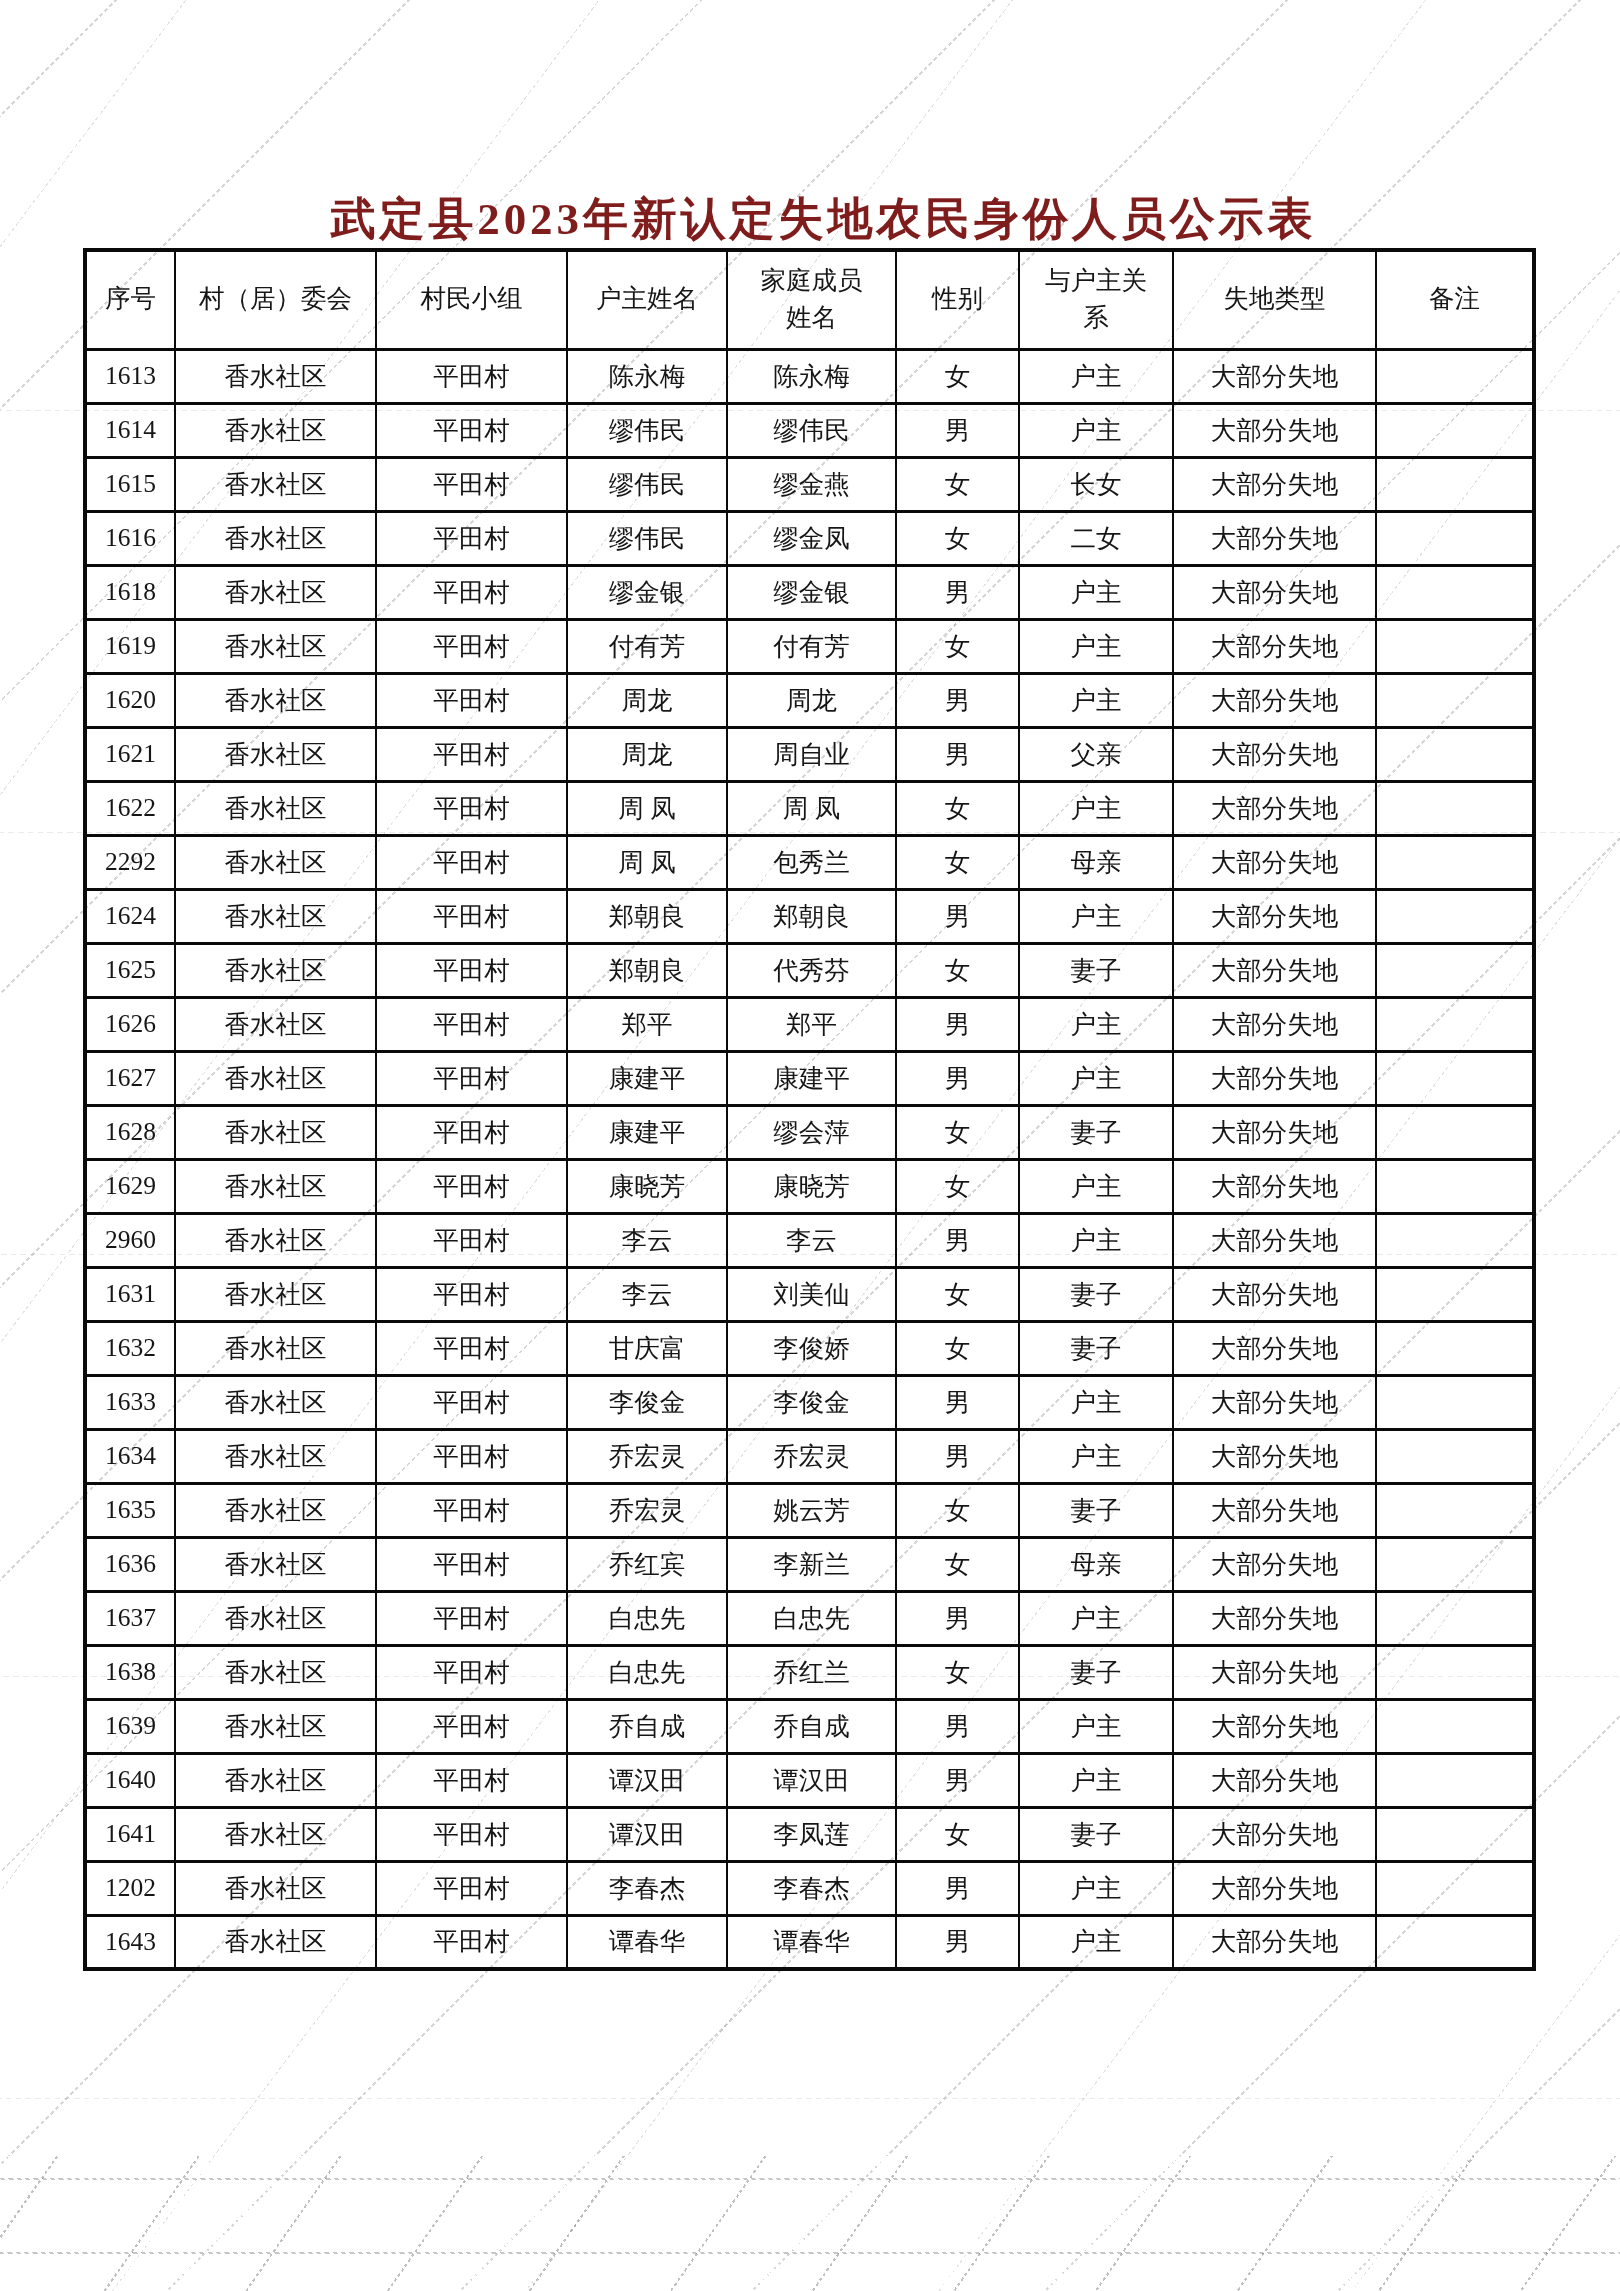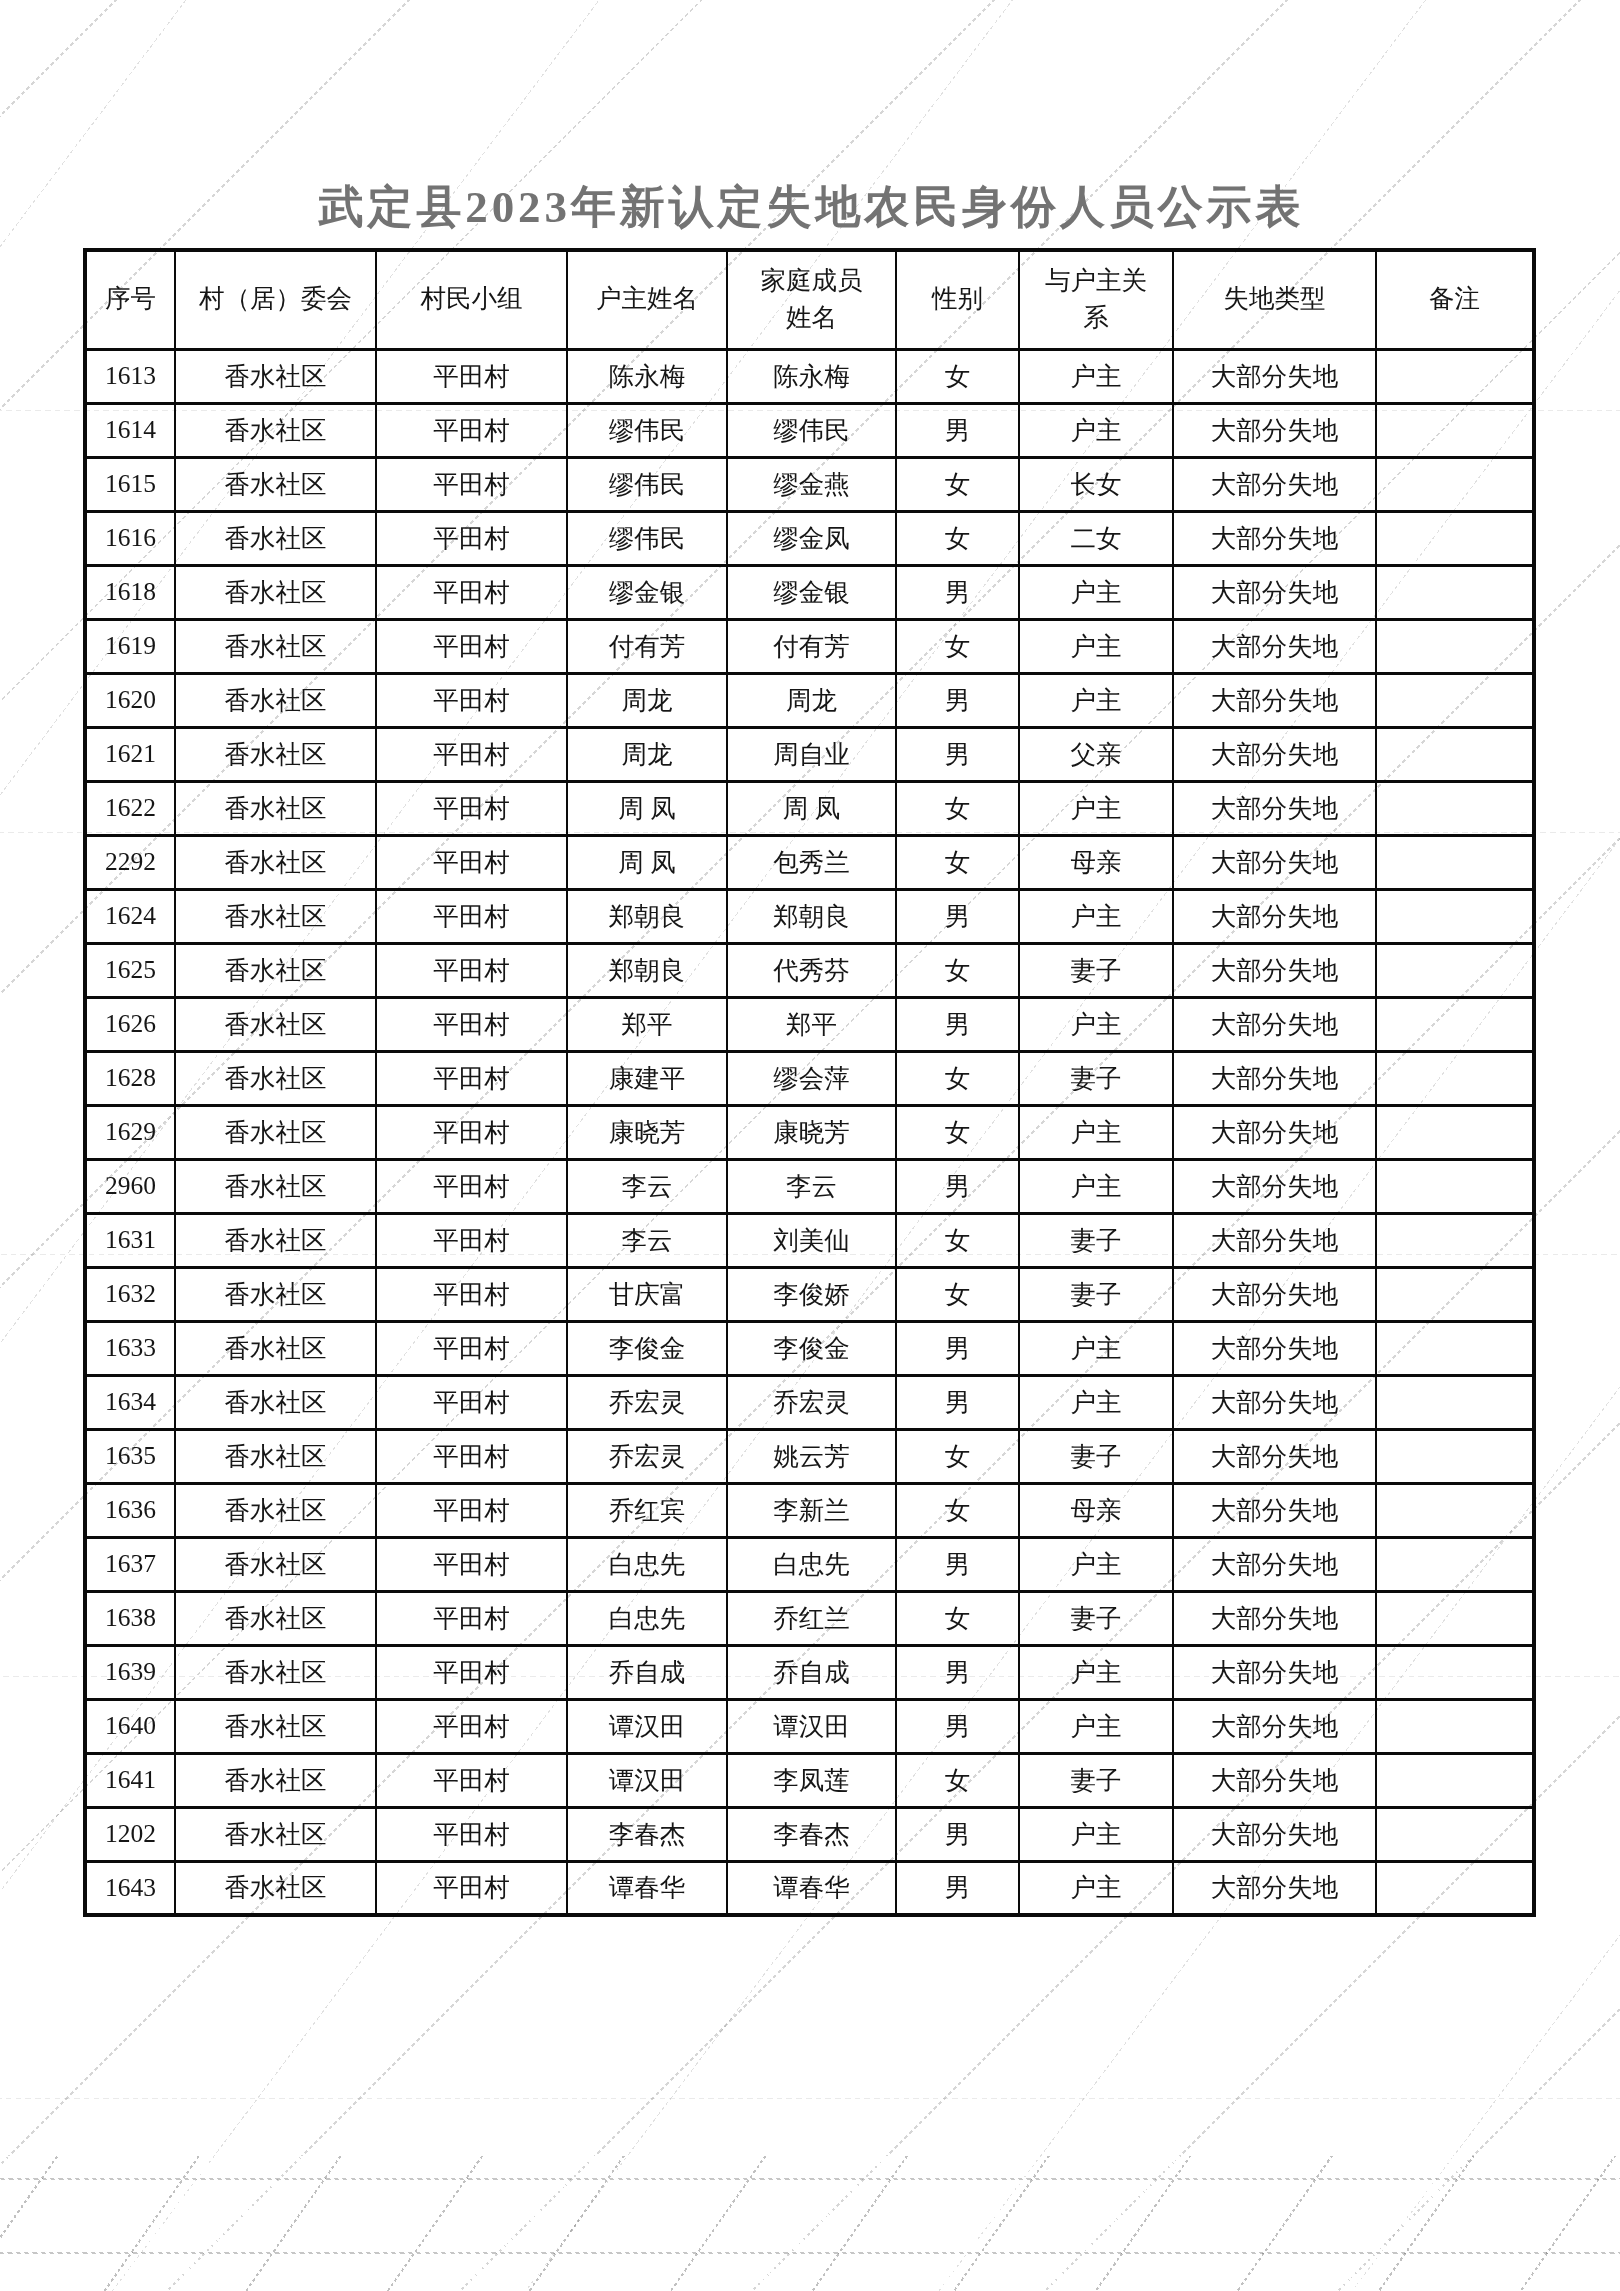--- a/index.html
+++ b/index.html
@@ -24,27 +24,27 @@
   }
   .noise-bottom{
     position:absolute;left:0;right:0;top:2156px;height:135px;pointer-events:none;
     background-image:
       repeating-linear-gradient(45deg,#fff 0 2.9px,rgba(255,255,255,0) 2.9px 5.9px),
       repeating-linear-gradient(0deg,transparent 0 37px, rgba(50,50,50,.28) 37px 39px, transparent 39px 74px),
       repeating-linear-gradient(125deg,transparent 0 46px, rgba(50,50,50,.30) 46px 48px, transparent 48px 116px);
   }
 
   .title{
-    position:absolute;top:173px;left:83px;width:1449px;margin:4px;
+    position:absolute;top:173px;left:83px;width:1449px;margin:16px;
     text-align:center;
     font-family:"Liberation Serif", serif;
     font-weight:bold;
     font-size:45px;
     letter-spacing:3.9px;
-    color:#737373;
+    color:#7f1d1d;
     white-space:nowrap;
   }
 
   table.roster{
     position:absolute;top:248px;left:83px;
     width:1449px;
     border-collapse:collapse;
     table-layout:fixed;
     border:4.9px solid #0a0a0a;
     background:transparent;
@@ -257,20 +257,31 @@
           <td>香水社区</td>
           <td>平田村</td>
           <td>郑平</td>
           <td>郑平</td>
           <td>男</td>
           <td>户主</td>
           <td>大部分失地</td>
           <td></td>
         </tr>
         <tr>
+          <td>1627</td>
+          <td>香水社区</td>
+          <td>平田村</td>
+          <td>康建平</td>
+          <td>康建平</td>
+          <td>男</td>
+          <td>户主</td>
+          <td>大部分失地</td>
+          <td></td>
+        </tr>
+        <tr>
           <td>1628</td>
           <td>香水社区</td>
           <td>平田村</td>
           <td>康建平</td>
           <td>缪会萍</td>
           <td>女</td>
           <td>妻子</td>
           <td>大部分失地</td>
           <td></td>
         </tr>

